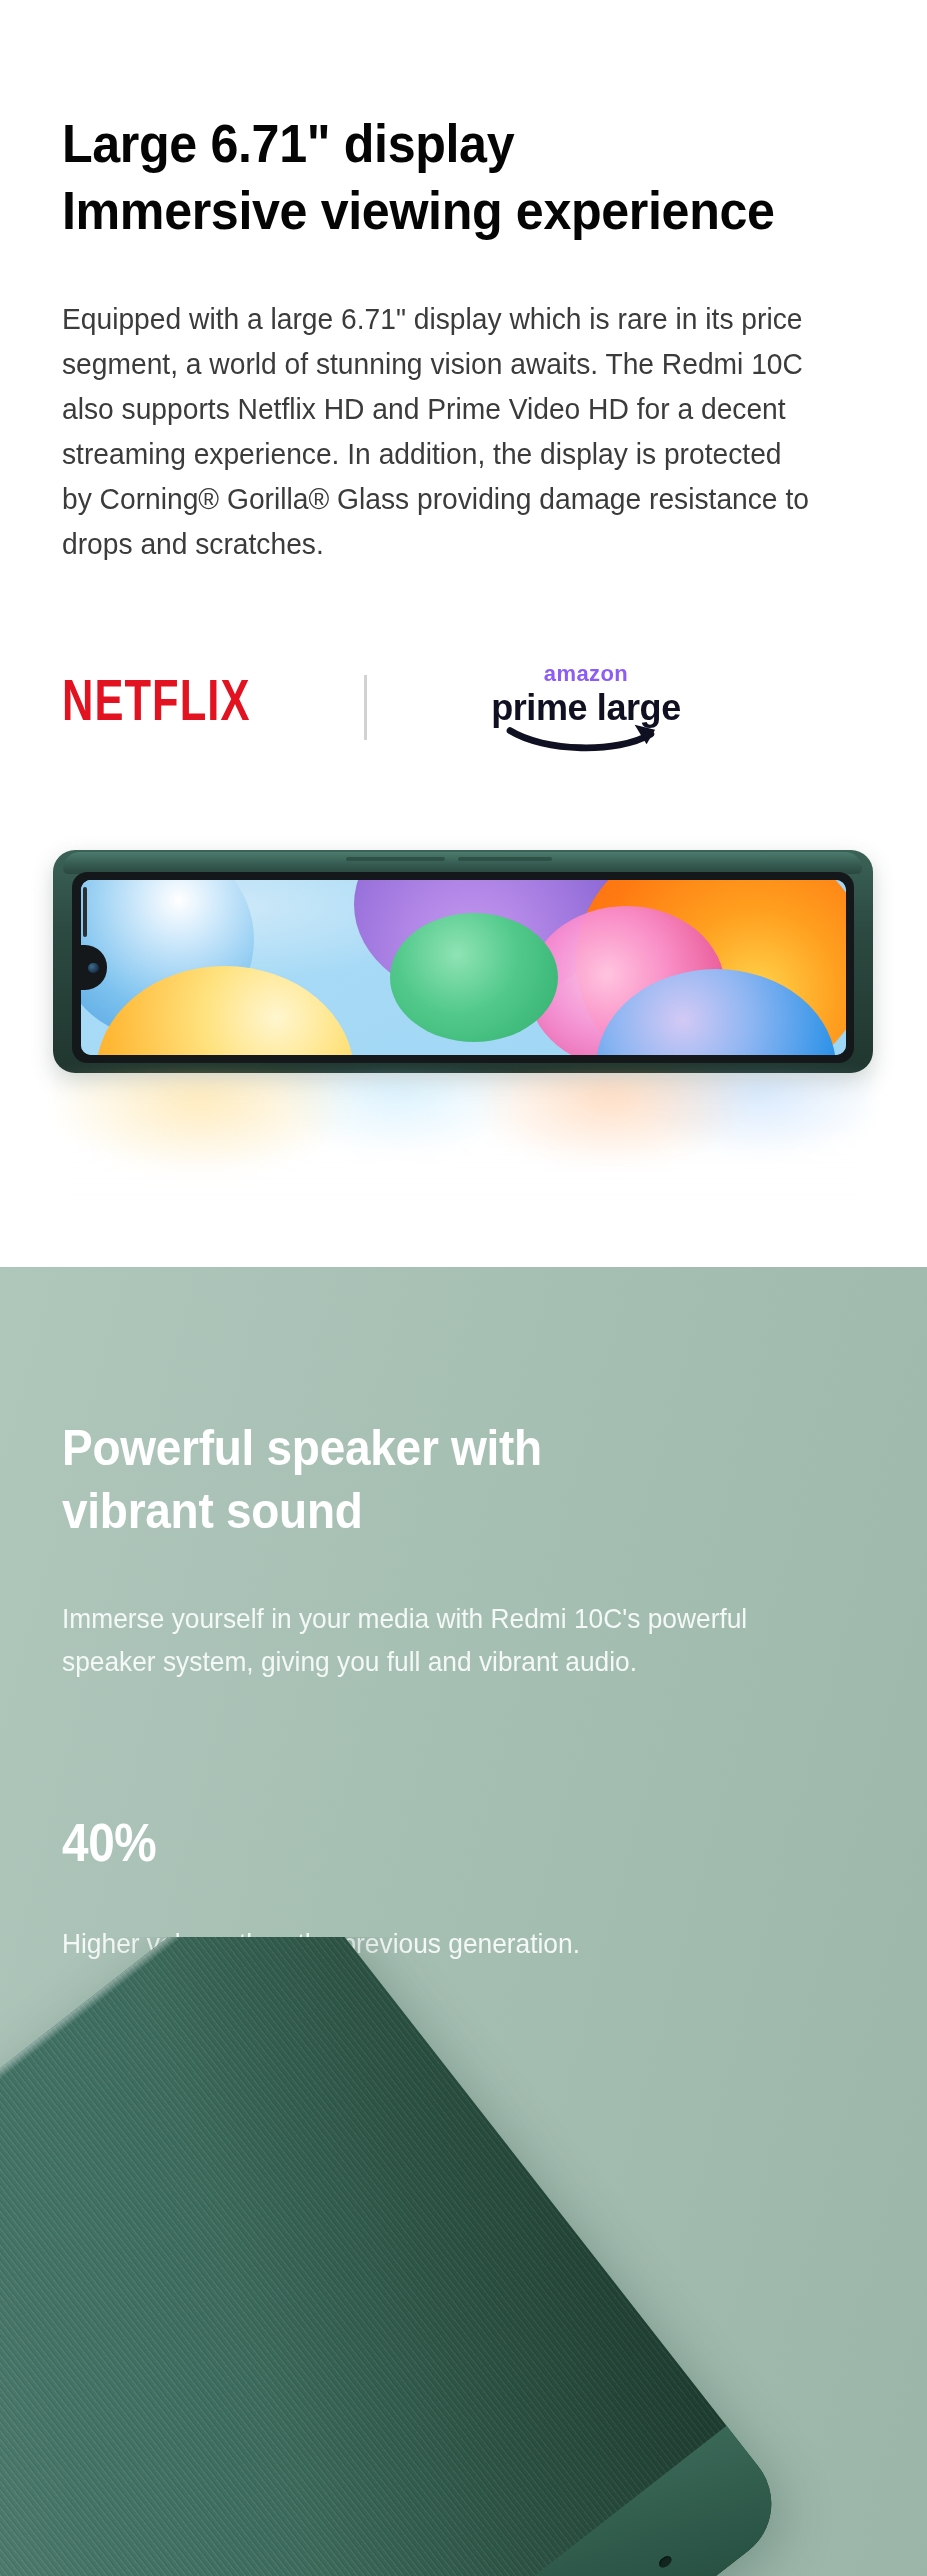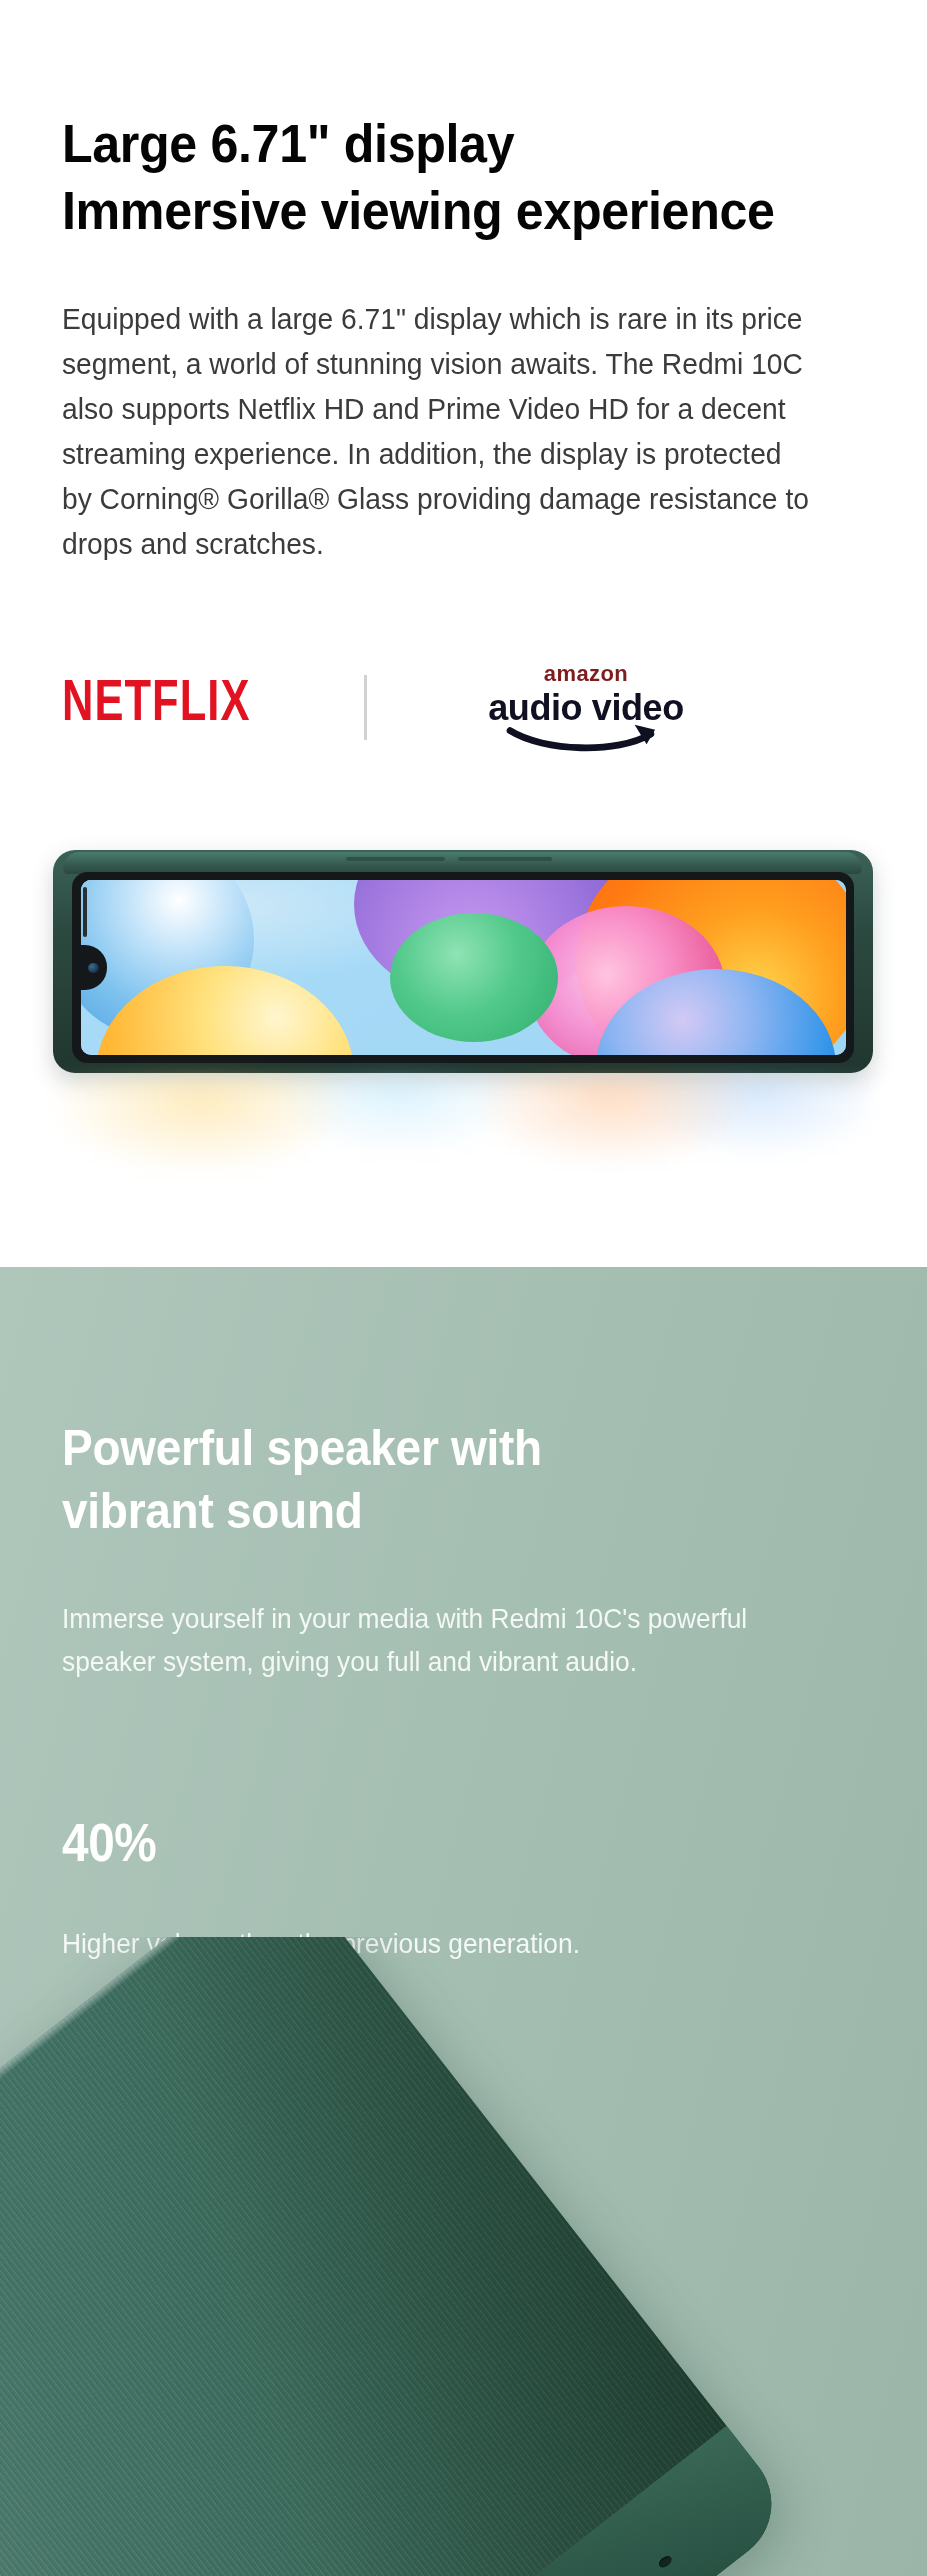--- a/index.html
+++ b/index.html
@@ -87,21 +87,21 @@
     left:395px; top:0px;
     width:258px; height:86px;
   }
   .prime-amazon {
     position:absolute;
     left:50%; top:0;
     transform:translateX(-50%);
     font-size:22px;
     font-weight:700;
     letter-spacing:0.4px;
-    color:#7f1d1d;
+    color:#8b5cf6;
   }
   .prime-video-word {
     position:absolute;
     left:50%; top:26px;
     transform:translateX(-50%);
     font-size:36px;
     font-weight:700;
     letter-spacing:-0.4px;
     color:#0F1021;
     white-space:nowrap;
@@ -373,21 +373,21 @@
 
     <p class="display-body">Equipped with a large 6.71" display which is rare in its price segment, a world of stunning vision awaits. The Redmi 10C also supports Netflix HD and Prime Video HD for a decent streaming experience. In addition, the display is protected by Corning® Gorilla® Glass providing damage resistance to drops and scratches.</p>
 
     <div class="logo-row">
       <div class="netflix-logo">NETFLIX</div>
 
       <div class="logo-divider"></div>
 
       <div class="prime-logo">
         <div class="prime-amazon">amazon</div>
-        <div class="prime-video-word">audio video</div>
+        <div class="prime-video-word">prime large</div>
         <svg class="prime-smile" width="163" height="29" viewBox="0 0 190 34">
           <path d="M6 9 C 46 34, 132 36, 171 13" stroke="#0F1021" stroke-width="8" fill="none" stroke-linecap="round"></path>
           <path d="M152 2 L176 8 L166 25 Z" fill="#0F1021"></path>
         </svg>
       </div>
     </div>
 
     <div class="phone-stage">
       <div class="phone-landscape">
         <div class="phone-rail">

